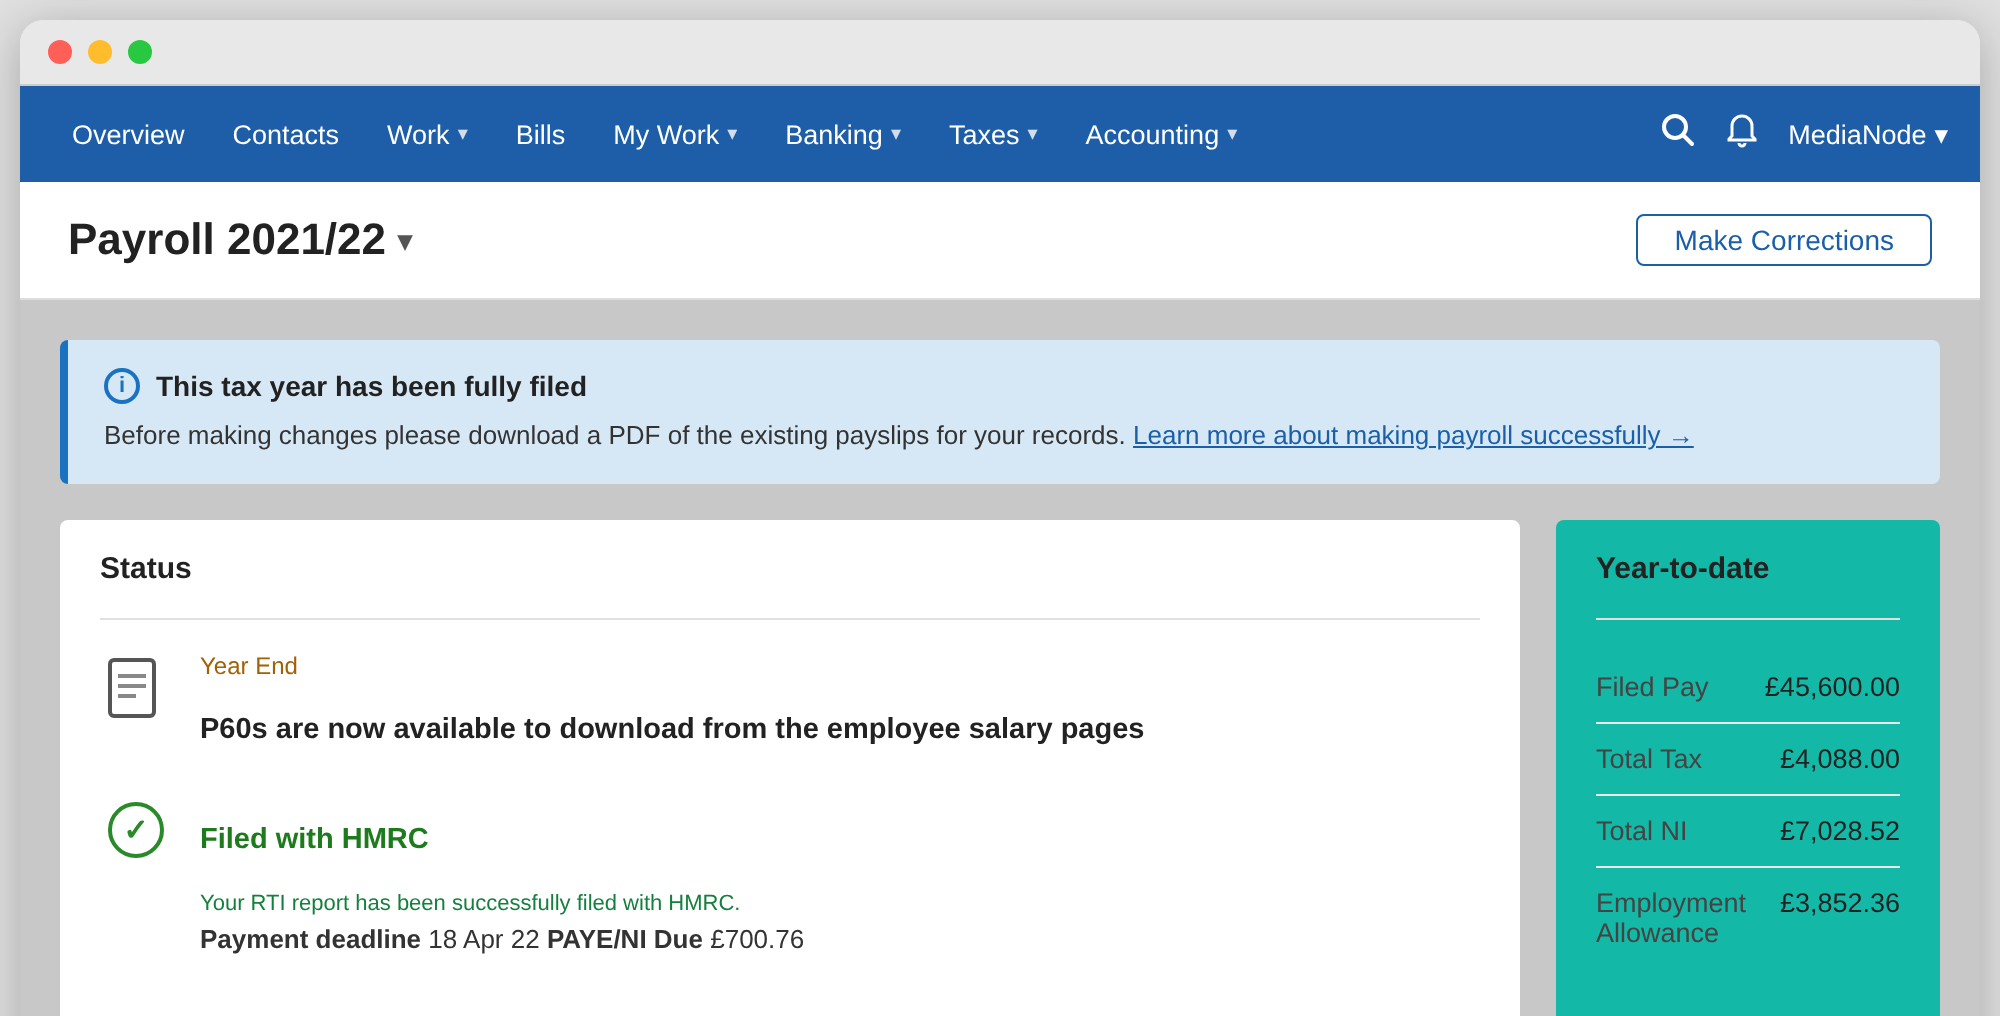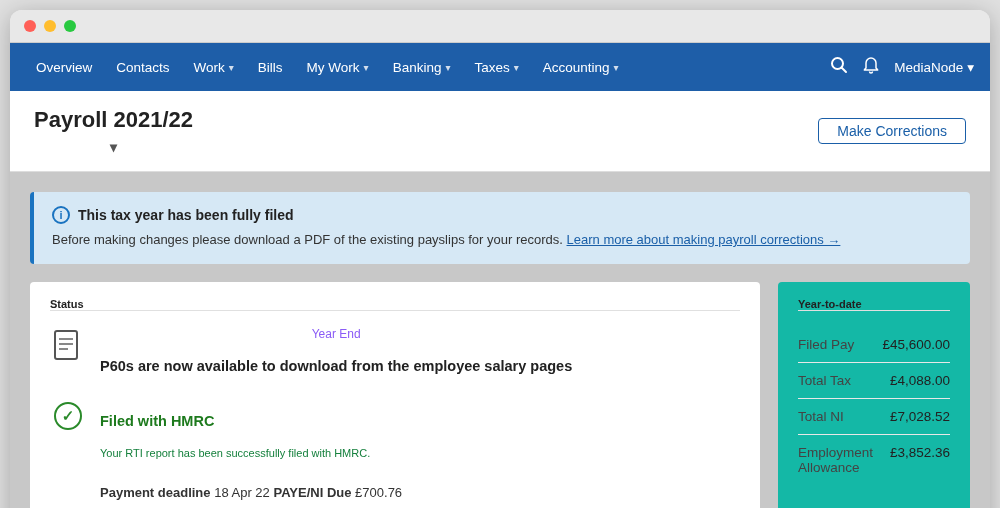--- a/index.html
+++ b/index.html
@@ -95,21 +95,20 @@
       justify-content: space-between;
       border-bottom: 1px solid #ddd;
     }
     .page-title {
       font-size: 22px;
       font-weight: 600;
       color: #222;
       display: flex;
       align-items: center;
       gap: 6px;
-      flex-direction: column;
     }
     .page-title .caret { font-size: 14px; color: #555; }
     .make-corrections-btn {
       border: 1.5px solid #1a5fa8;
       background: #fff;
       color: #1a5fa8;
       font-size: 14px;
       font-weight: 500;
       padding: 4px 18px;
       border-radius: 4px;
@@ -170,26 +169,26 @@
     }
 
     
     .status-panel {
       flex: 1;
       background: #fff;
       border-radius: 4px;
       padding: 16px 20px;
     }
     .panel-title {
-      font-size: 11px;
+      font-size: 15px;
       font-weight: 700;
       color: #222;
       margin-bottom: 16px;
       border-bottom: 1px solid #e0e0e0;
-      padding-bottom: 0;
+      padding-bottom: 16px;
     }
 
     .status-item {
       display: flex;
       align-items: flex-start;
       gap: 14px;
       margin-bottom: 20px;
     }
     .status-icon {
       width: 36px; height: 36px;
@@ -204,41 +203,40 @@
       border-radius: 50%;
       border: 2.5px solid #2a8a2a;
       display: flex; align-items: center; justify-content: center;
       color: #2a8a2a;
       font-size: 15px;
       font-weight: 700;
     }
     .status-content {}
     .status-label {
       font-size: 12px;
-      color: #8b5cf6;
+      color: #a16207;
       margin-bottom: 2px;
-      text-align: center;
     }
     .status-main-text {
       font-size: 14.5px;
       font-weight: 700;
       color: #222;
       line-height: 1.4;
       margin-top: 15px;
     }
     .status-main-text.green { color: #1d7a1d; }
     .status-sub {
       font-size: 11px;
       color: #15803d;
       margin-top: 16px;
     }
     .status-footer {
       font-size: 13px;
       color: #333;
-      margin-top: 26px;
+      margin-top: 4px;
     }
     .status-footer strong { font-weight: 700; }
 
     
     .ytd-panel {
       width: 192px;
       flex-shrink: 0;
       background: #14b8a6;
       border-radius: 4px;
       padding: 16px 20px;
@@ -322,21 +320,21 @@
 
   <div class="main">
 
     <div class="info-banner">
       <div class="info-banner-title">
         <span class="info-icon">i</span>
         <span>This tax year has been fully filed</span>
       </div>
       <div class="info-banner-body">
         <span>Before making changes please download a PDF of the existing payslips for your records.</span>
-        <a>Learn more about making payroll corrections →</a>
+        <a>Learn more about making payroll successfully →</a>
       </div>
     </div>
 
     <div class="content-row">
 
       <div class="status-panel">
         <div class="panel-title">Status</div>
 
         <div class="status-item">
           <div class="status-icon">

